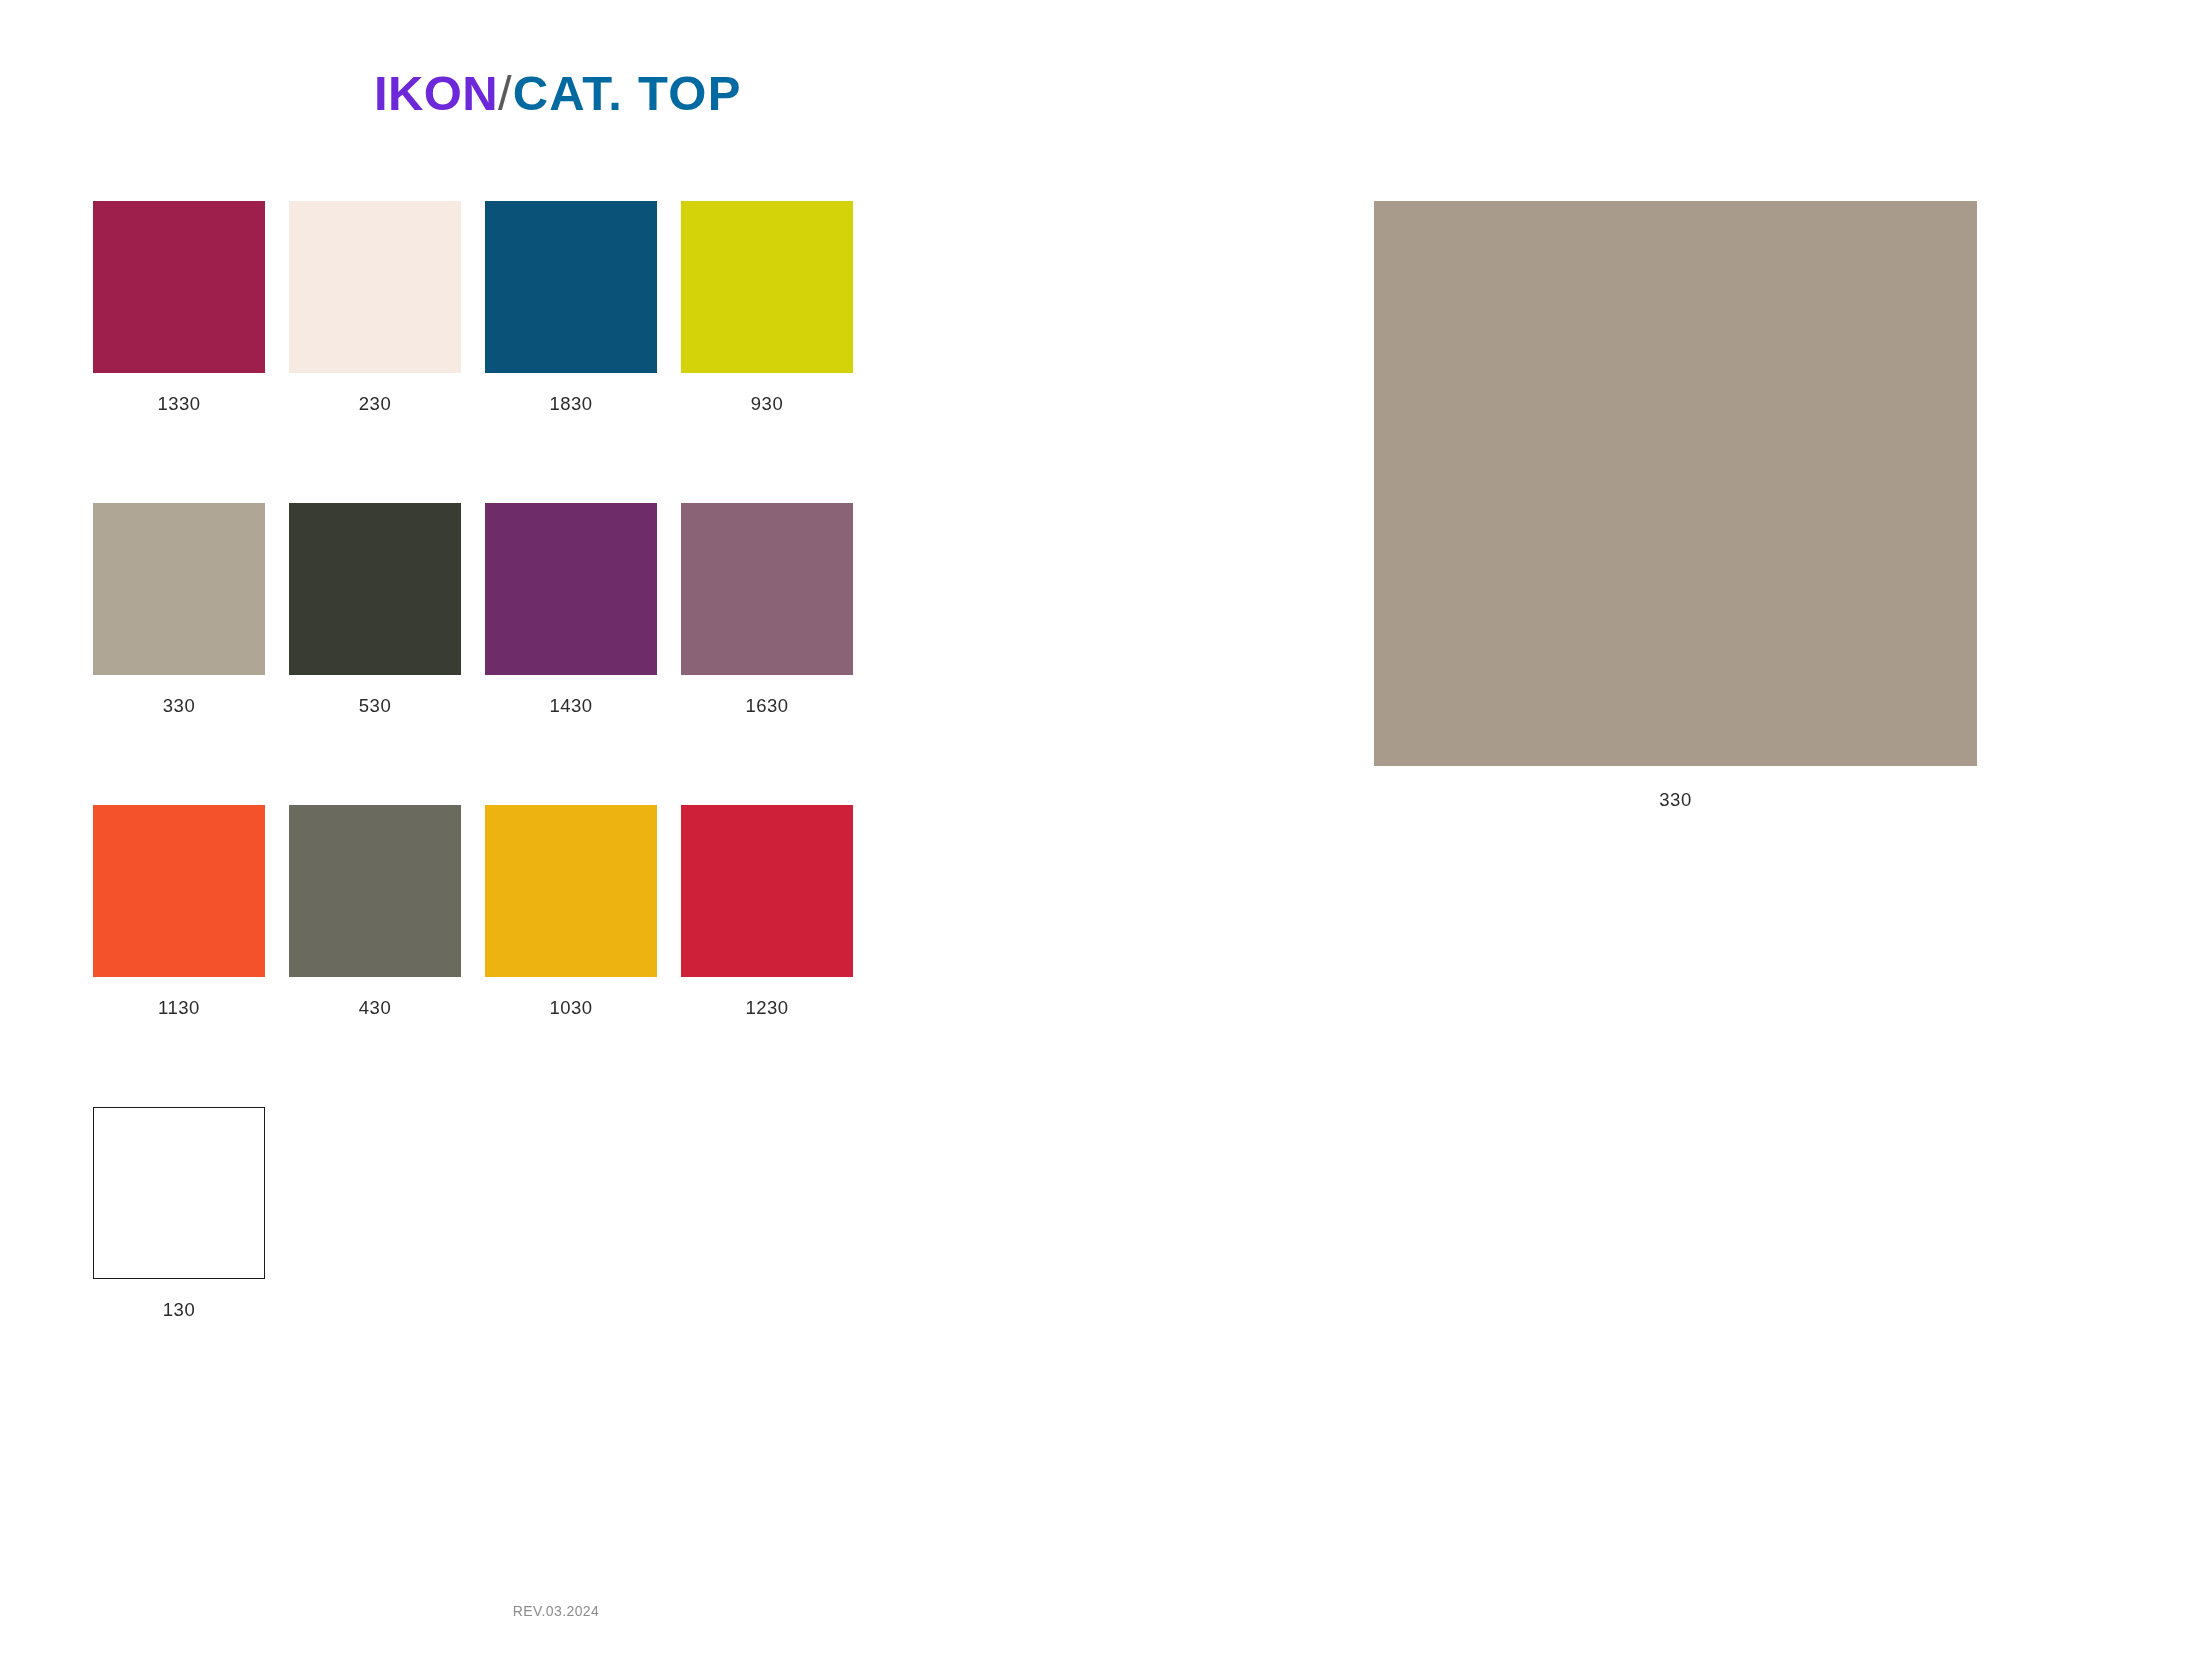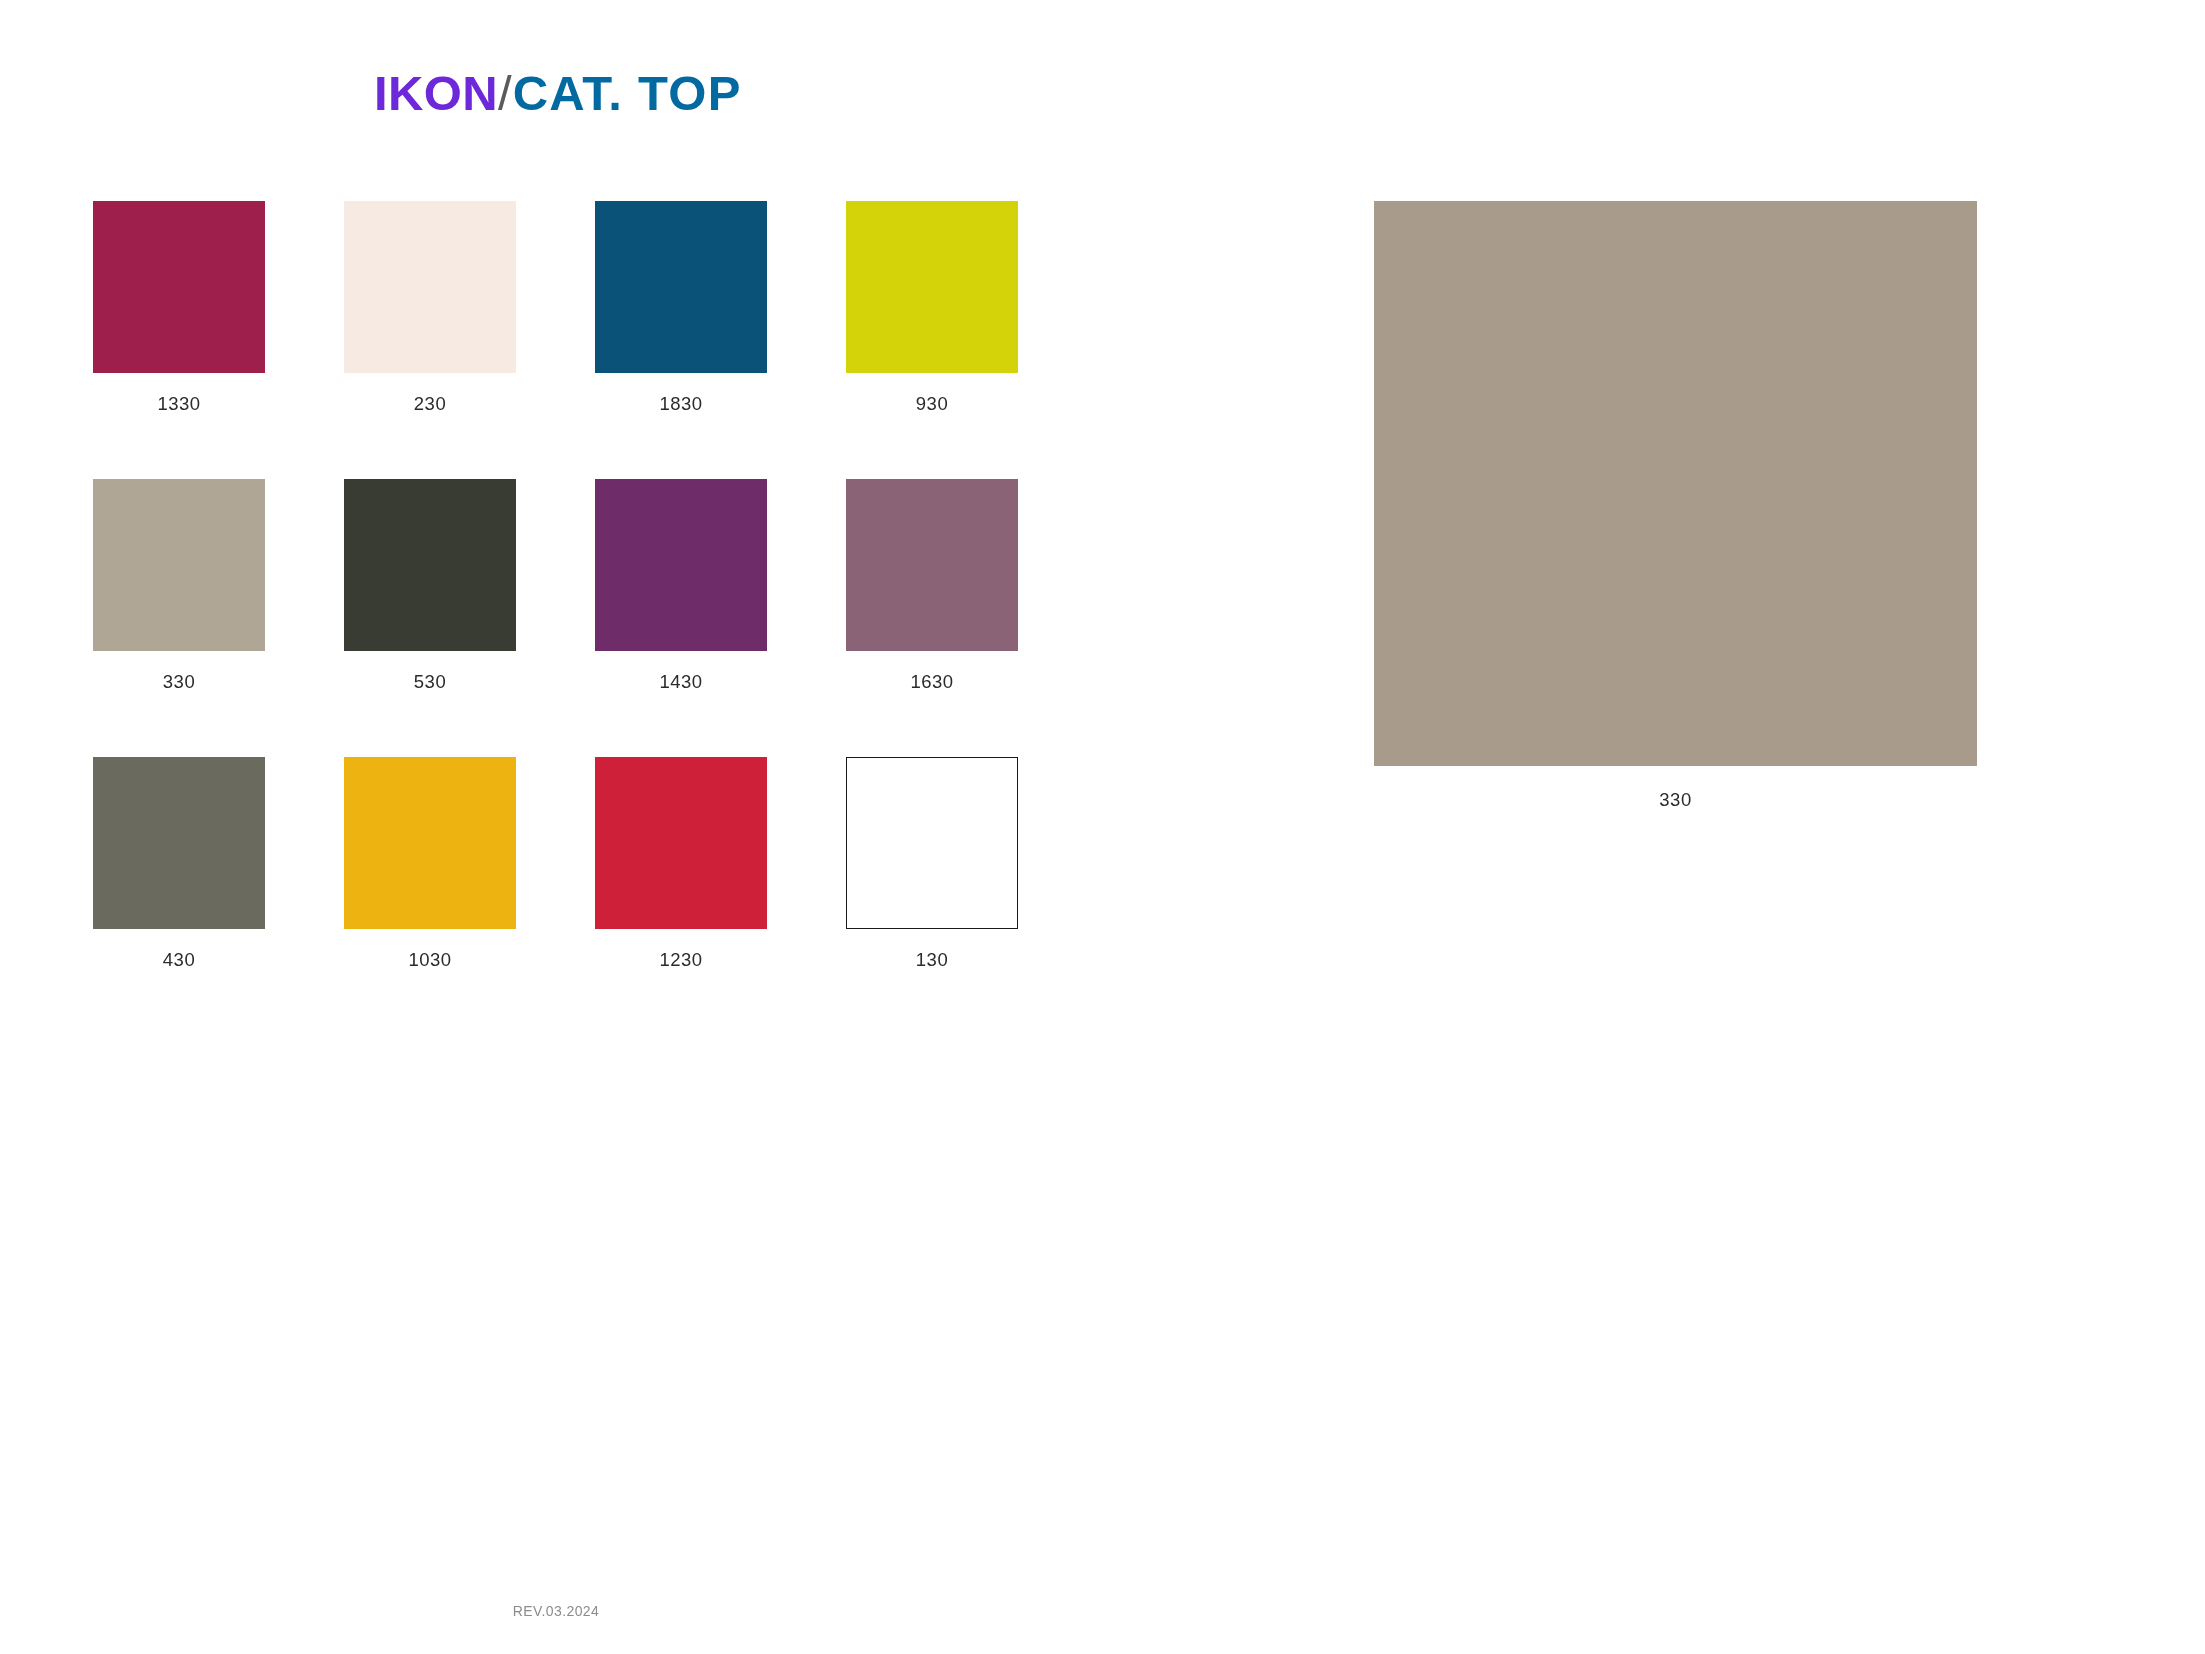--- a/index.html
+++ b/index.html
@@ -45,20 +45,21 @@
   
   #swatch-grid {
     position: absolute;
     left: 93px;
     top: 201px;
     width: 1037px;
     display: grid;
     grid-template-columns: repeat(4, 172px);
     column-gap: 79px;
     row-gap: 0;
+    gap: 24px;
   }
   .swatch-cell {
     width: 172px;
     height: 278px;
     position: relative;
   }
   .swatch-chip {
     width: 172px;
     height: 172px;
     display: block;
@@ -145,20 +146,24 @@
     </div>
     <div class="swatch-cell">
       <div class="swatch-chip" style="background-color: rgb(110, 44, 104);"></div>
       <div class="swatch-label">1430</div>
     </div>
     <div class="swatch-cell">
       <div class="swatch-chip" style="background-color: rgb(138, 99, 118);"></div>
       <div class="swatch-label">1630</div>
     </div>
     <div class="swatch-cell">
+      <div class="swatch-chip" style="background-color: rgb(244, 82, 42);"></div>
+      <div class="swatch-label">1130</div>
+    </div>
+    <div class="swatch-cell">
       <div class="swatch-chip" style="background-color: rgb(106, 106, 94);"></div>
       <div class="swatch-label">430</div>
     </div>
     <div class="swatch-cell">
       <div class="swatch-chip" style="background-color: rgb(237, 179, 16);"></div>
       <div class="swatch-label">1030</div>
     </div>
     <div class="swatch-cell">
       <div class="swatch-chip" style="background-color: rgb(206, 33, 57);"></div>
       <div class="swatch-label">1230</div>

